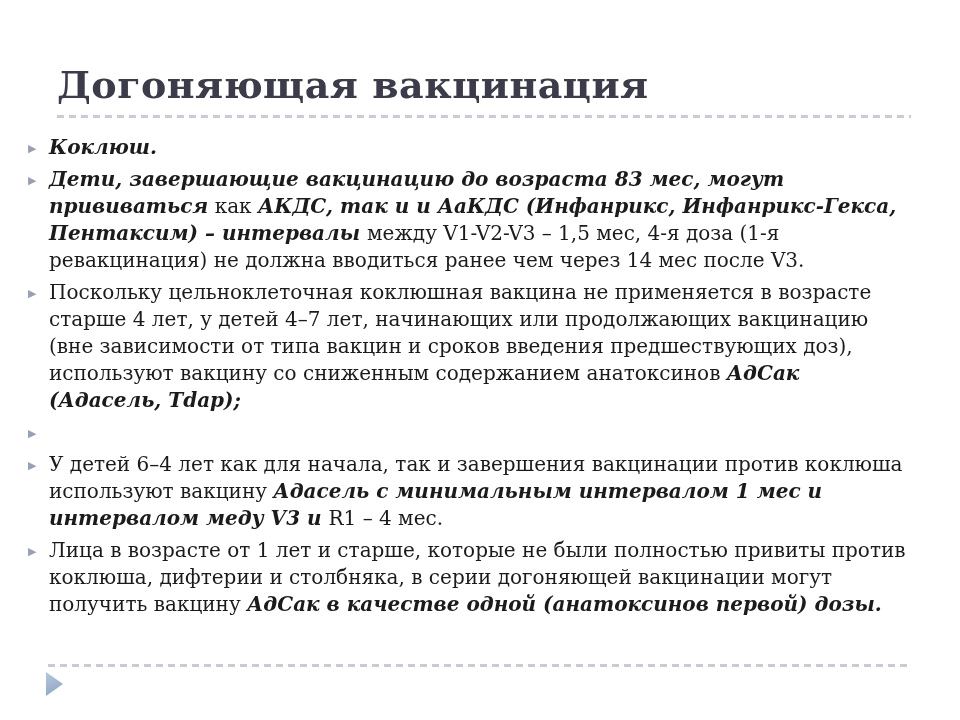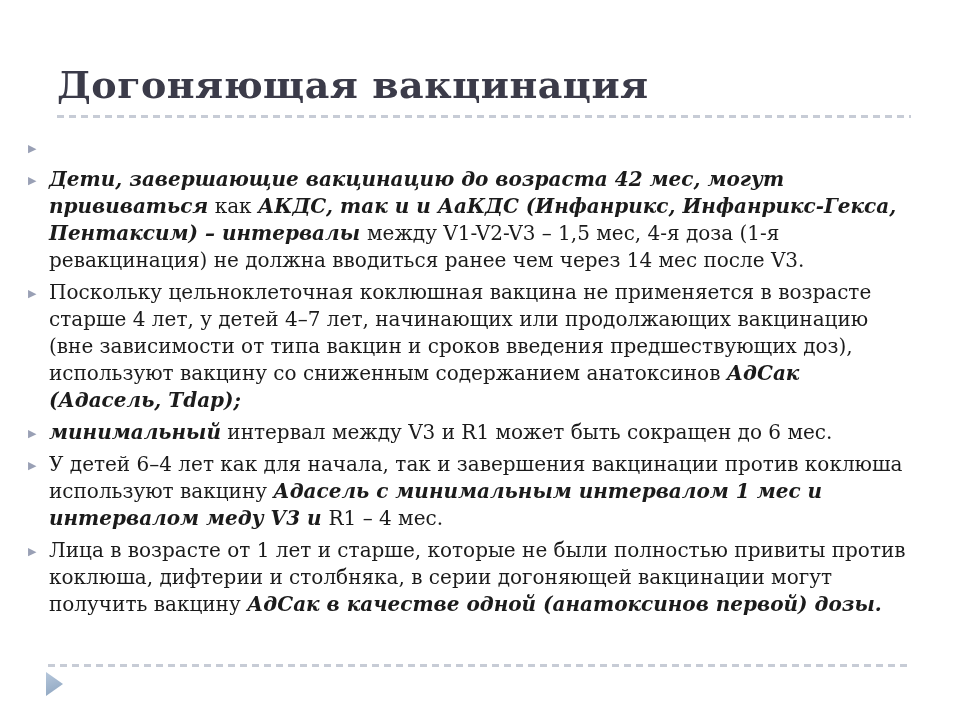--- a/index.html
+++ b/index.html
@@ -91,32 +91,32 @@
 <body>
 
 <div class="slide">
   <h1 class="slide-title">Догоняющая вакцинация</h1>
   <div class="title-divider"></div>
 
   <div class="content">
     <ul class="bullet-list">
         <li class="bullet">
           <span class="bullet-icon">▶</span>
+          <span class="bullet-text"><span class="em">Коклюш.</span></span>
         </li>
         <li class="bullet">
           <span class="bullet-icon">▶</span>
-          <span class="bullet-text"><span class="em">Дети, завершающие вакцинацию до возраста 42 мес, могут прививаться</span><span class="reg">  как </span><span class="em">АКДС, так и и АаКДС (Инфанрикс, Инфанрикс-Гекса, Пентаксим) – интервалы </span><span class="reg">между V1-V2-V3 – 1,5 мес, 4-я доза (1-я ревакцинация) не должна вводиться ранее чем  через 14 мес после V3.</span></span>
+          <span class="bullet-text"><span class="em">Дети, завершающие вакцинацию до возраста 83 мес, могут прививаться</span><span class="reg">  как </span><span class="em">АКДС, так и и АаКДС (Инфанрикс, Инфанрикс-Гекса, Пентаксим) – интервалы </span><span class="reg">между V1-V2-V3 – 1,5 мес, 4-я доза (1-я ревакцинация) не должна вводиться ранее чем  через 14 мес после V3.</span></span>
         </li>
         <li class="bullet">
           <span class="bullet-icon">▶</span>
           <span class="bullet-text"><span class="reg">Поскольку цельноклеточная коклюшная вакцина не применяется в возрасте старше 4 лет, у детей 4–7 лет, начинающих или продолжающих вакцинацию (вне зависимости от типа вакцин и сроков введения предшествующих доз), используют вакцину со сниженным содержанием анатоксинов </span><span class="em">АдСак (Адасель, Tdap);</span></span>
         </li>
         <li class="bullet">
           <span class="bullet-icon">▶</span>
-          <span class="bullet-text"><span class="em">минимальный</span><span class="reg"> интервал между V3 и R1 может быть сокращен до 6 мес.</span></span>
         </li>
         <li class="bullet">
           <span class="bullet-icon">▶</span>
           <span class="bullet-text"><span class="reg">У детей 6–4 лет как для начала, так и завершения вакцинации против коклюша используют вакцину </span><span class="em">Адасель с минимальным интервалом 1 мес и интервалом меду V3 и </span><span class="reg">R1 – 4 мес.</span></span>
         </li>
         <li class="bullet">
           <span class="bullet-icon">▶</span>
           <span class="bullet-text"><span class="reg">Лица в возрасте от 1 лет и старше, которые не были полностью привиты против коклюша, дифтерии и столбняка, в серии догоняющей вакцинации могут получить вакцину </span><span class="em">АдСак в качестве одной (анатоксинов первой) дозы.</span></span>
         </li>
       </ul>

